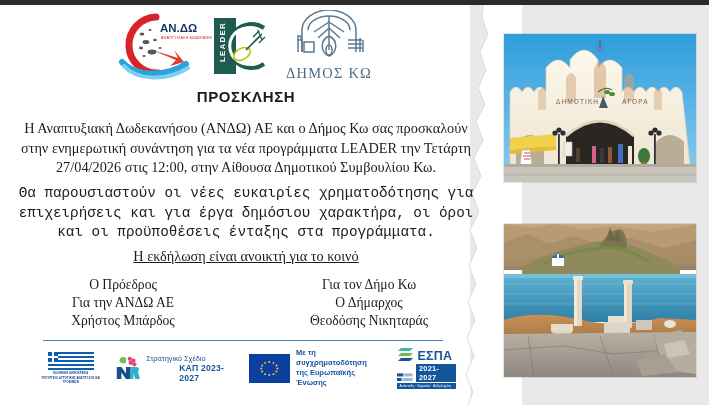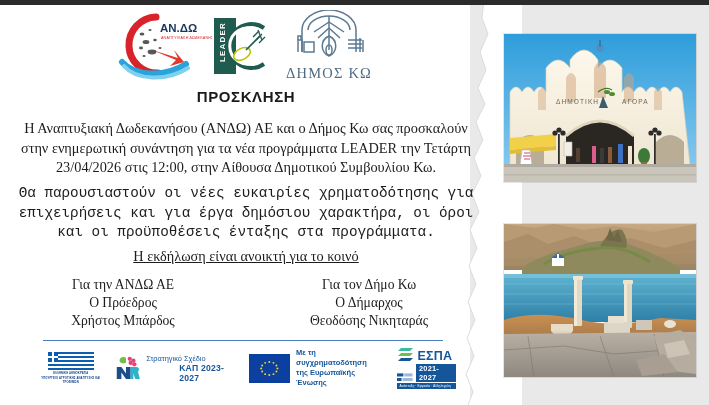--- a/index.html
+++ b/index.html
@@ -173,28 +173,28 @@
             <line x1="89" y1="30" x2="89" y2="42"></line>
           </g>
         </svg>
         <div class="kostext">ΔΗΜΟΣ ΚΩ</div>
       </div>
 
     </div>
 
     <div class="title">ΠΡΟΣΚΛΗΣΗ</div>
 
-    <div class="para p1">Η Αναπτυξιακή Δωδεκανήσου (ΑΝΔΩ) ΑΕ και ο Δήμος Κω σας προσκαλούν στην ενημερωτική συνάντηση για τα νέα προγράμματα LEADER την Τετάρτη 23/04/2026 στις 12:00, στην Αίθουσα Δημοτικού Συμβουλίου Κω.</div>
+    <div class="para p1">Η Αναπτυξιακή Δωδεκανήσου (ΑΝΔΩ) ΑΕ και ο Δήμος Κω σας προσκαλούν στην ενημερωτική συνάντηση για τα νέα προγράμματα LEADER την Τετάρτη 27/04/2026 στις 12:00, στην Αίθουσα Δημοτικού Συμβουλίου Κω.</div>
     <div class="para p2">Θα παρουσιαστούν οι νέες ευκαιρίες χρηματοδότησης για επιχειρήσεις και για έργα δημόσιου χαρακτήρα, οι όροι και οι προϋποθέσεις ένταξης στα προγράμματα.</div>
     <div class="subhead">Η εκδήλωση είναι ανοικτή για το κοινό</div>
 
     <div class="signs">
       <div class="sigcol">
+        <div>Ο Πρόεδρος</div>
         <div>Για την ΑΝΔΩ ΑΕ</div>
-        <div>Ο Πρόεδρος</div>
         <div>Χρήστος Μπάρδος</div>
       </div>
       <div class="sigcol">
         <div>Για τον Δήμο Κω</div>
         <div>Ο Δήμαρχος</div>
         <div>Θεοδόσης Νικηταράς</div>
       </div>
     </div>
 
     <div class="rule"></div>

